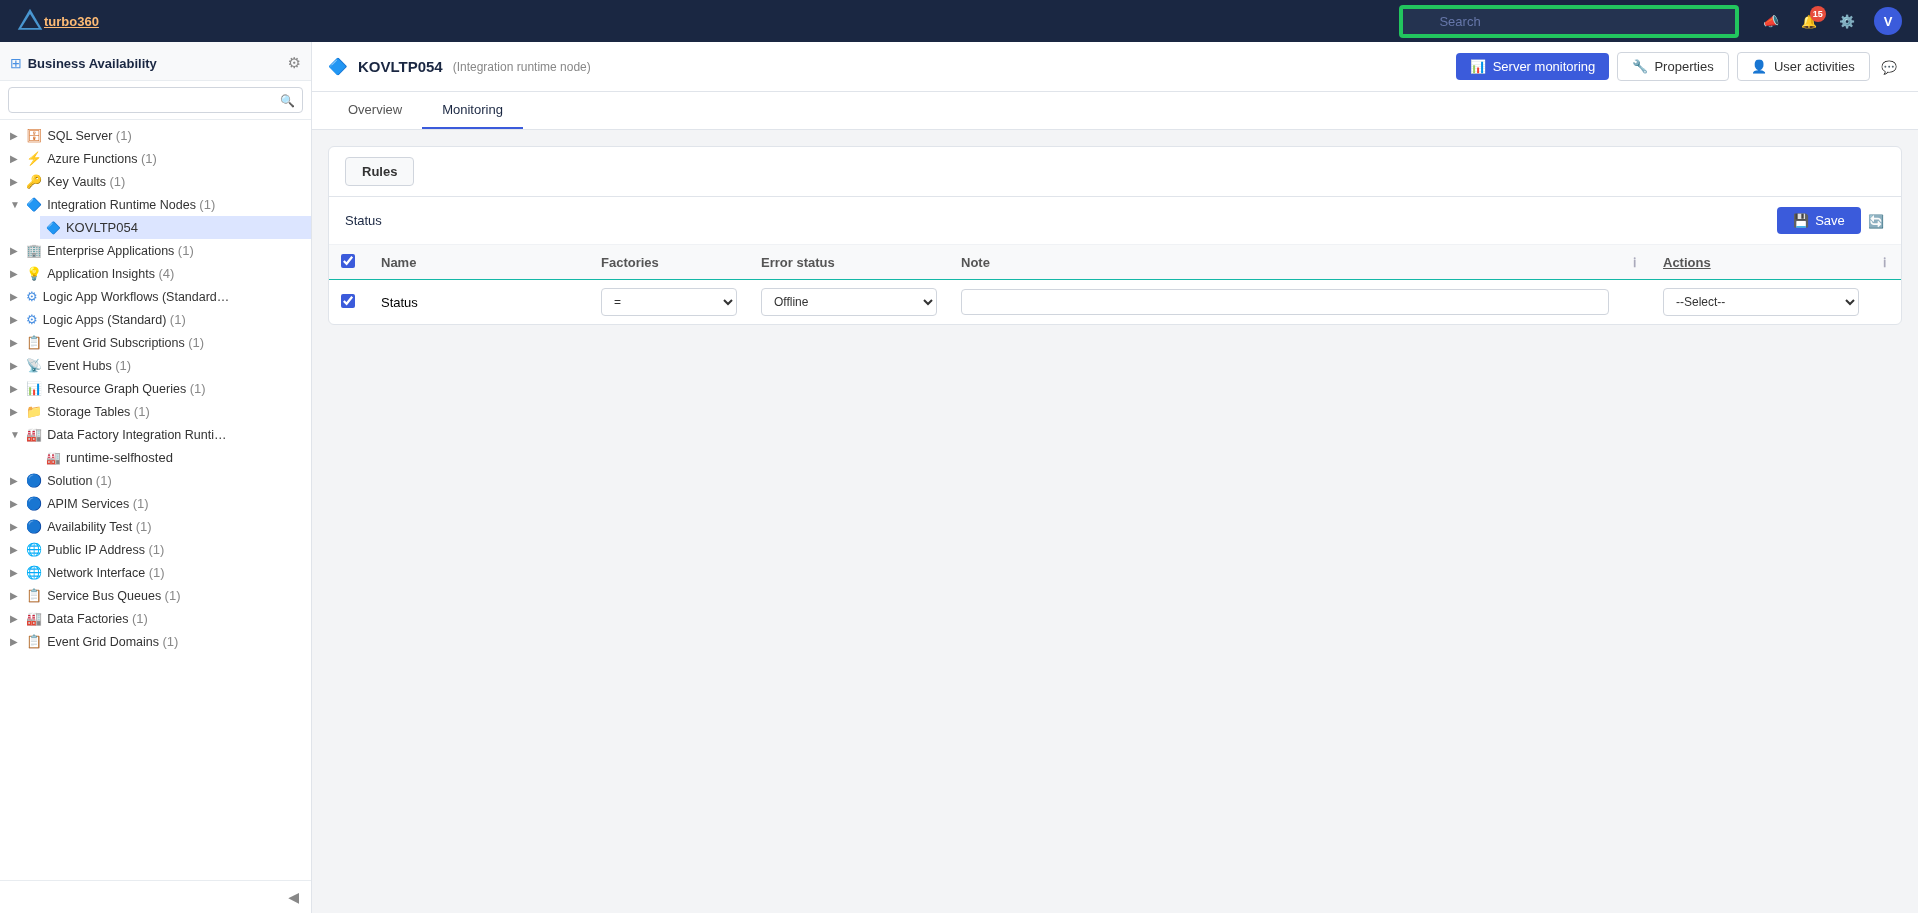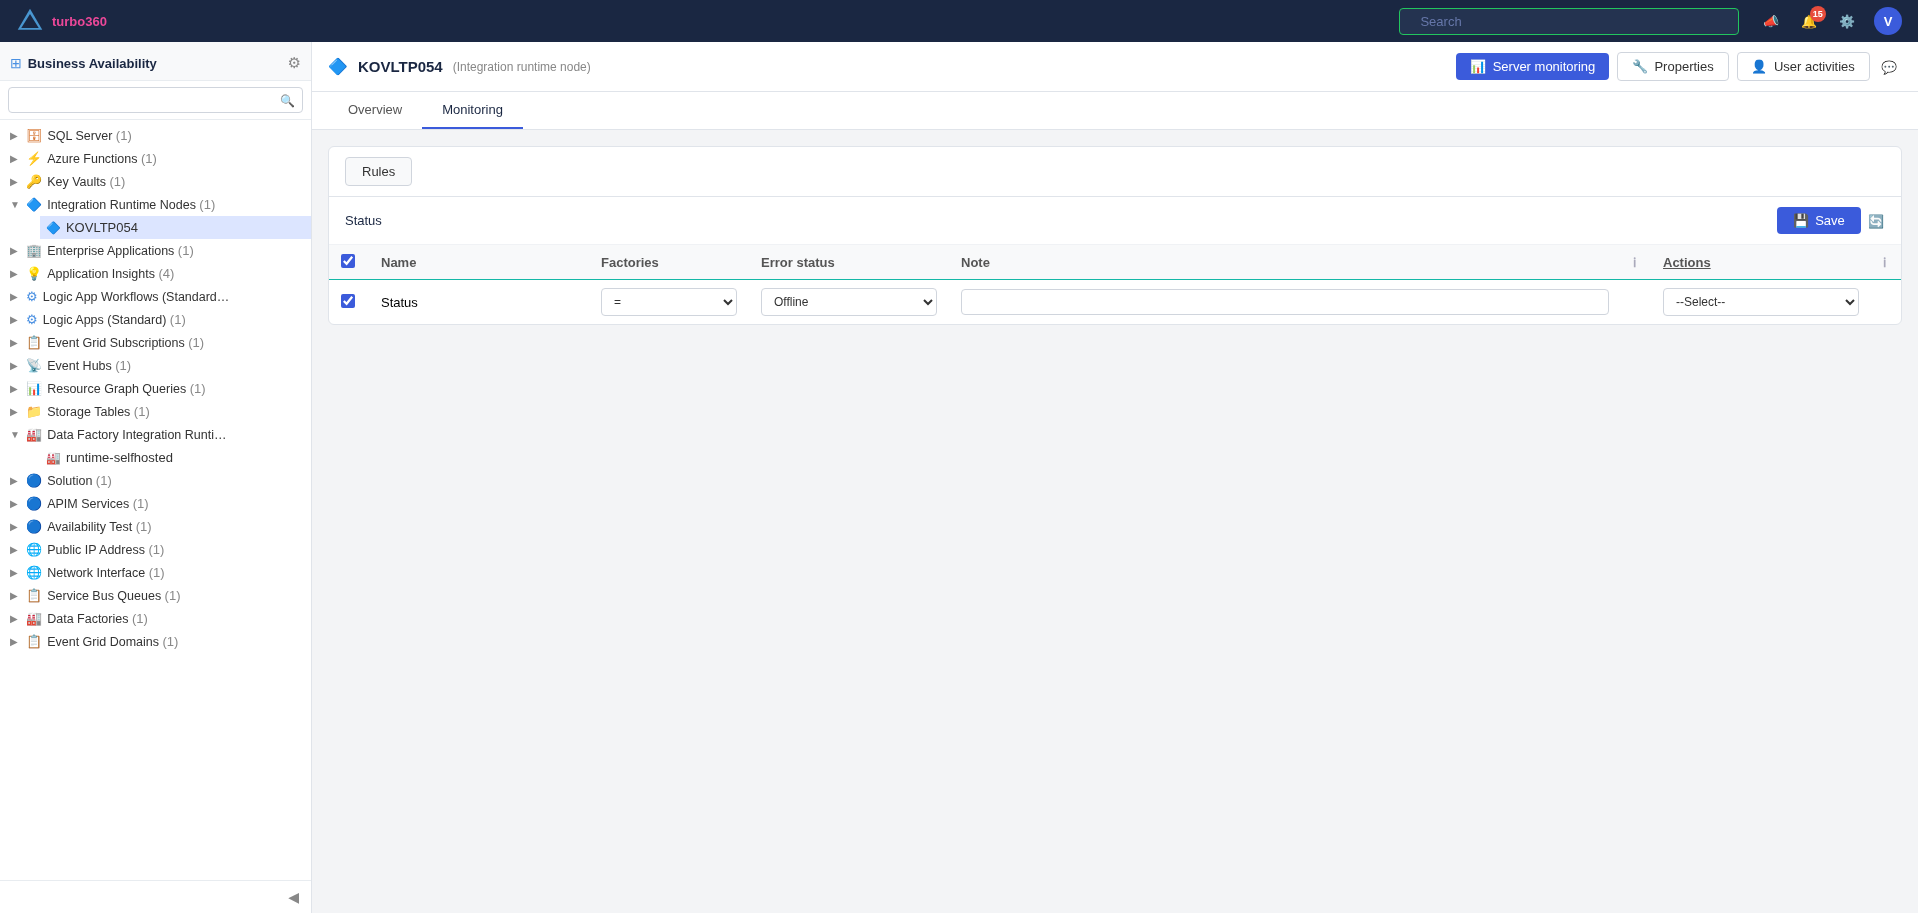--- a/index.html
+++ b/index.html
@@ -2,25 +2,25 @@
 <html><head>
   <meta charset="utf-8">
   <style>
     * { box-sizing: border-box; margin: 0; padding: 0; font-family: -apple-system, BlinkMacSystemFont, 'Segoe UI', sans-serif; font-size: 13px; }
     body { display: flex; flex-direction: column; height: 100vh; overflow: hidden; background: #f3f4f6; }
 
     
     .topnav {
       display: flex; align-items: center; background: #1a2742; color: white; height: 42px; padding: 0 16px; gap: 12px; flex-shrink: 0; z-index: 100;
     }
-    .topnav-logo { display: flex; align-items: center; gap: 8px; font-weight: 700; font-size: 15px; color: #ec4899; }
+    .topnav-logo { display: flex; align-items: center; gap: 0; font-weight: 700; font-size: 15px; color: #fdba74; text-decoration: underline; }
     .topnav-logo-icon { width: 28px; height: 28px; }
     .topnav-spacer { flex: 1; }
     .topnav-search {
-      background: #243350; border: 1px solid #22c55e; border-radius: 4px; color: #aac; padding: 5px 10px 5px 20px; width: 340px; font-size: 13px; color: #ccd6f6; position: relative;
+      background: #243350; border: 4px solid #22c55e; border-radius: 4px; color: #aac; padding: 5px 10px 5px 36px; width: 340px; font-size: 13px; color: #ccd6f6; position: relative;
     }
     .search-wrap { position: relative; }
     .search-wrap .search-icon-inner {
       position: absolute; left: 8px; top: 50%; transform: translateY(-50%); color: #8899bb; font-size: 13px;
     }
     .topnav-search::placeholder { color: #6677aa; }
     .topnav-icons { display: flex; align-items: center; gap: 14px; margin-left: 8px; }
     .topnav-icon-btn { background: none; border: none; color: #aac; cursor: pointer; font-size: 16px; position: relative; padding: 4px; }
     .badge { position: absolute; top: -2px; right: -4px; background: #e74c3c; color: white; border-radius: 50%; font-size: 9px; width: 16px; height: 16px; display: flex; align-items: center; justify-content: center; font-weight: bold; }
     .topnav-avatar { width: 28px; height: 28px; border-radius: 50%; background: #3b5bdb; color: white; display: flex; align-items: center; justify-content: center; font-weight: 700; font-size: 13px; cursor: pointer; }
@@ -67,21 +67,21 @@
     .content-tabs { background: #fff; border-bottom: 1px solid #e0e4ea; padding: 0 16px; display: flex; flex-shrink: 0; }
     .tab { padding: 10px 20px; cursor: pointer; font-size: 13px; color: #555; border-bottom: 2px solid transparent; }
     .tab.active { color: #1a2742; border-bottom: 2px solid #3b5bdb; font-weight: 500; }
 
     
     .content-main { flex: 1; overflow-y: auto; padding: 16px; }
 
     
     .rules-section { background: #fff; border: 1px solid #e0e4ea; border-radius: 6px; }
     .rules-header { padding: 10px 16px; border-bottom: 1px solid #e0e4ea; display: flex; align-items: center; gap: 8px; }
-    .rules-tab { padding: 6px 16px; background: #f8f9fa; border: 1px solid #d0d5dd; border-radius: 4px; font-size: 12px; color: #333; cursor: pointer; }
+    .rules-tab { padding: 6px 16px; background: #f8f9fa; border: 1px solid #d0d5dd; border-radius: 4px; font-size: 12px; color: #333; cursor: pointer; font-weight: bold; }
 
     
     .status-bar { display: flex; align-items: center; justify-content: space-between; padding: 10px 16px; border-bottom: 1px solid #f0f2f5; }
     .status-label { font-size: 13px; font-weight: 500; color: #1a2742; }
     .save-btn { background: #3b5bdb; color: white; border: none; border-radius: 4px; padding: 6px 16px; font-size: 12px; cursor: pointer; display: flex; align-items: center; gap: 6px; }
     .refresh-btn { background: none; border: none; color: #888; font-size: 14px; cursor: pointer; margin-left: 8px; }
 
     
     .rules-table { width: 100%; border-collapse: collapse; }
     .rules-table th { background: #f8f9fa; padding: 8px 12px; text-align: left; font-size: 12px; font-weight: 600; color: #555; border-bottom: 1px solid #14b8a6; }

